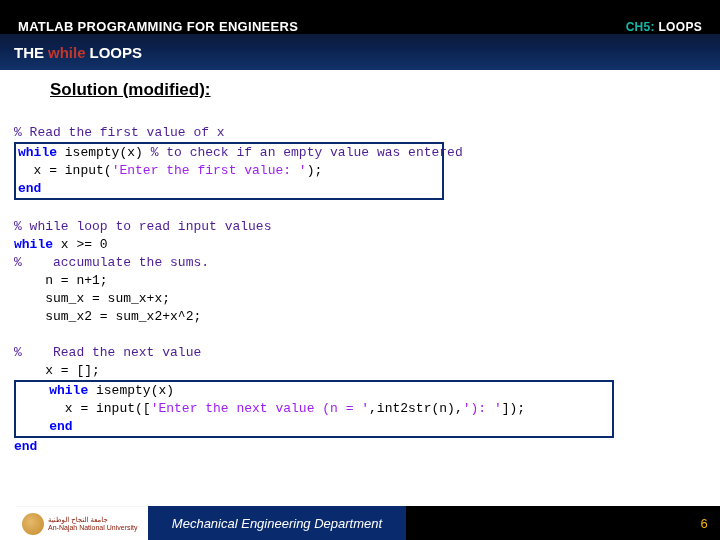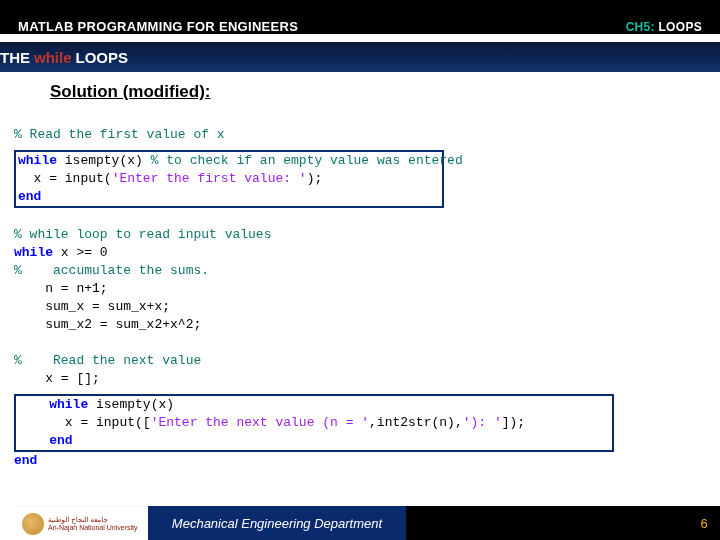--- a/index.html
+++ b/index.html
@@ -24,56 +24,55 @@
     font-size: 13px;
     letter-spacing: 0.3px;
   }
   .topbar .chapter {
     color: #fff;
     font-size: 12px;
     letter-spacing: 0.3px;
   }
   .topbar .chapter .cyan { color: #14b8a6; }
   .titleband {
-    height: 30px;
+    height: 36px;
     background: linear-gradient(#0d1b3a, #0a214e 40%, #12336a);
     display: flex;
     align-items: center;
+    padding-left: 14px;
     color: #fff;
     font-weight: bold;
     font-size: 15px;
-    margin-top: 8px;
   }
   .titleband .while { color: #c1372b; margin: 0 4px; }
   .content {
     padding: 10px 14px 0 14px;
   }
   .solution-h {
     font-size: 17px;
     font-weight: bold;
     text-decoration: underline;
     margin-bottom: 6px;
     margin-left: 36px;
   }
   .code {
     font-family: "Courier New", Courier, monospace;
     font-size: 13px;
     line-height: 18px;
     white-space: pre;
     position: relative;
   }
-  .c-comment { color: #0f766e; }
+  .c-comment { color: #4c1d95; }
   .c-kw { color: #0000ff; font-weight: bold; }
   .c-str { color: #a020f0; }
   .c-plain { color: #000; }
   .boxed {
     border: 2px solid #0a2a6e;
     padding: 0 2px;
     display: inline-block;
-    margin-top: 6px;
   }
   .box1 { width: 430px; }
   .box2 { width: 600px; }
   .footer {
     position: absolute;
     bottom: 0;
     left: 16px;
     width: 100%;
     height: 34px;
     display: flex;

